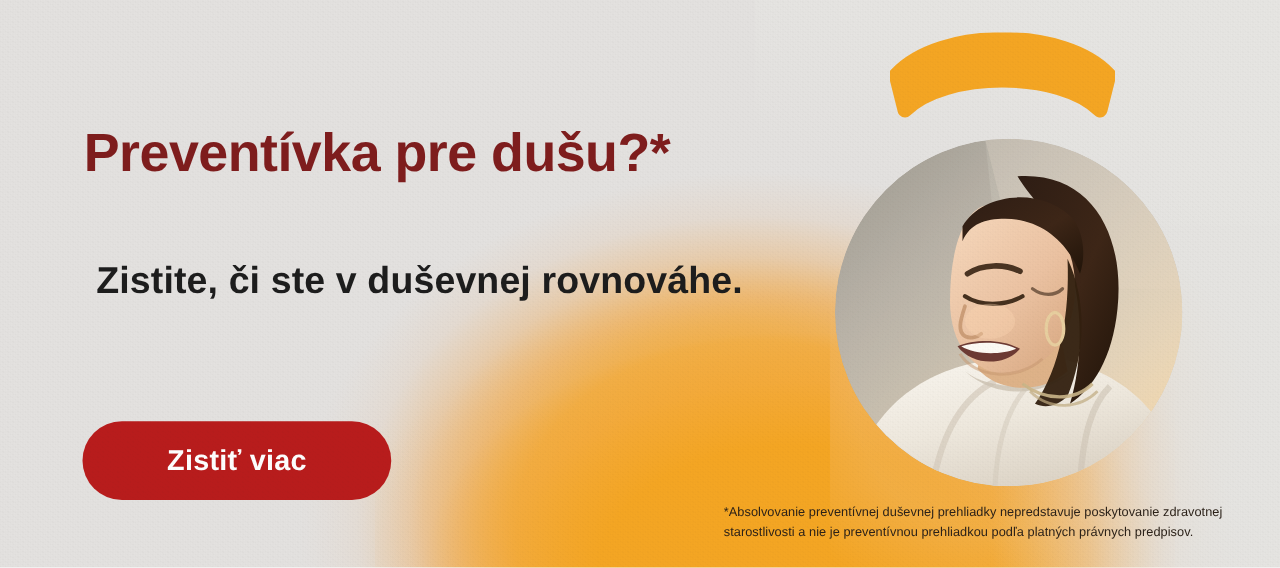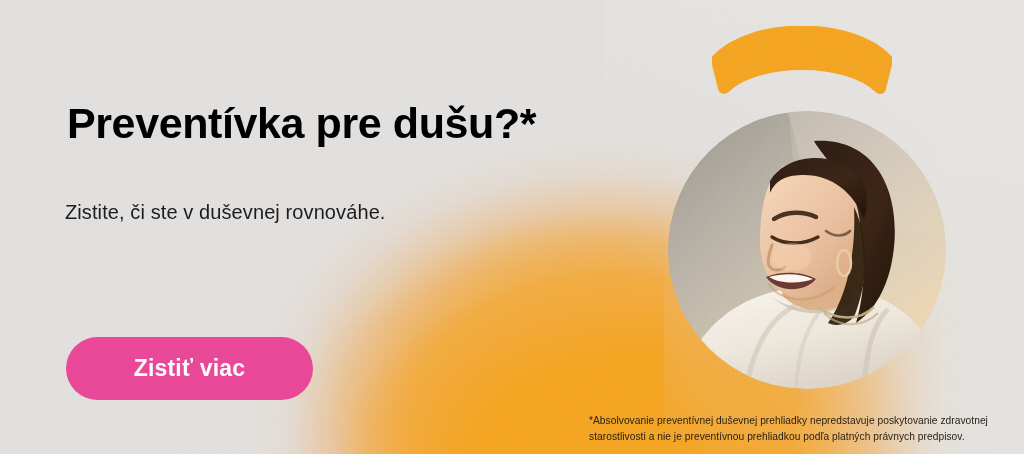--- a/index.html
+++ b/index.html
@@ -123,49 +123,49 @@
 
   
   .headline {
     position: absolute;
     left: 67px;
     top: 101px;
     margin: 0;
     font-size: 43px;
     font-weight: 800;
     letter-spacing: -0.4px;
-    color: #000000;
+    color: #7f1d1d;
     line-height: 1.05;
     white-space: nowrap;
     text-align: center;
   }
   .subhead {
     position: absolute;
     left: 65px;
     top: 192px;
-    margin: 0;
-    font-size: 20px;
-    font-weight: 400;
+    margin: 12px;
+    font-size: 30px;
+    font-weight: 700;
     color: #1d1d1d;
     line-height: 41px;
     letter-spacing: 0.1px;
     white-space: nowrap;
   }
   .subhead-line { display: block; }
 
   
   .cta-button {
     position: absolute;
     left: 66px;
     top: 337px;
     width: 247px;
     height: 63px;
     border: none;
     border-radius: 34px;
-    background: #ec4899;
+    background: #b91c1c;
     color: #ffffff;
     font-family: "Liberation Sans", sans-serif;
     font-size: 23px;
     font-weight: 700;
     letter-spacing: 0.2px;
     cursor: pointer;
     display: flex;
     align-items: center;
     justify-content: center;
     padding: 0;
@@ -191,21 +191,21 @@
     overflow: hidden;
   }
   .portrait svg { display: block; }
 
   
   .disclaimer {
     position: absolute;
     left: 579px;
     top: 403px;
     width: 424px;
-    margin: 10px;
+    margin: 0;
     font-size: 10.2px;
     line-height: 16px;
     color: #2b2118;
     letter-spacing: 0.05px;
   }
 </style>
 </head>
 <body>
 
 <div class="banner">

